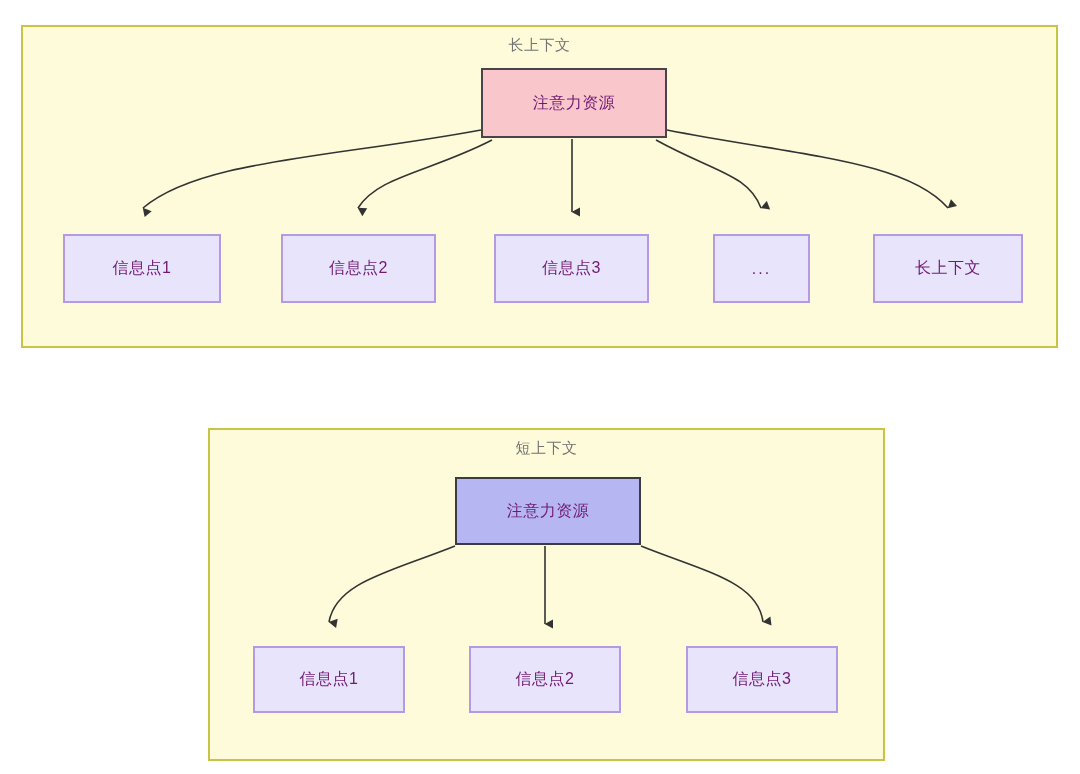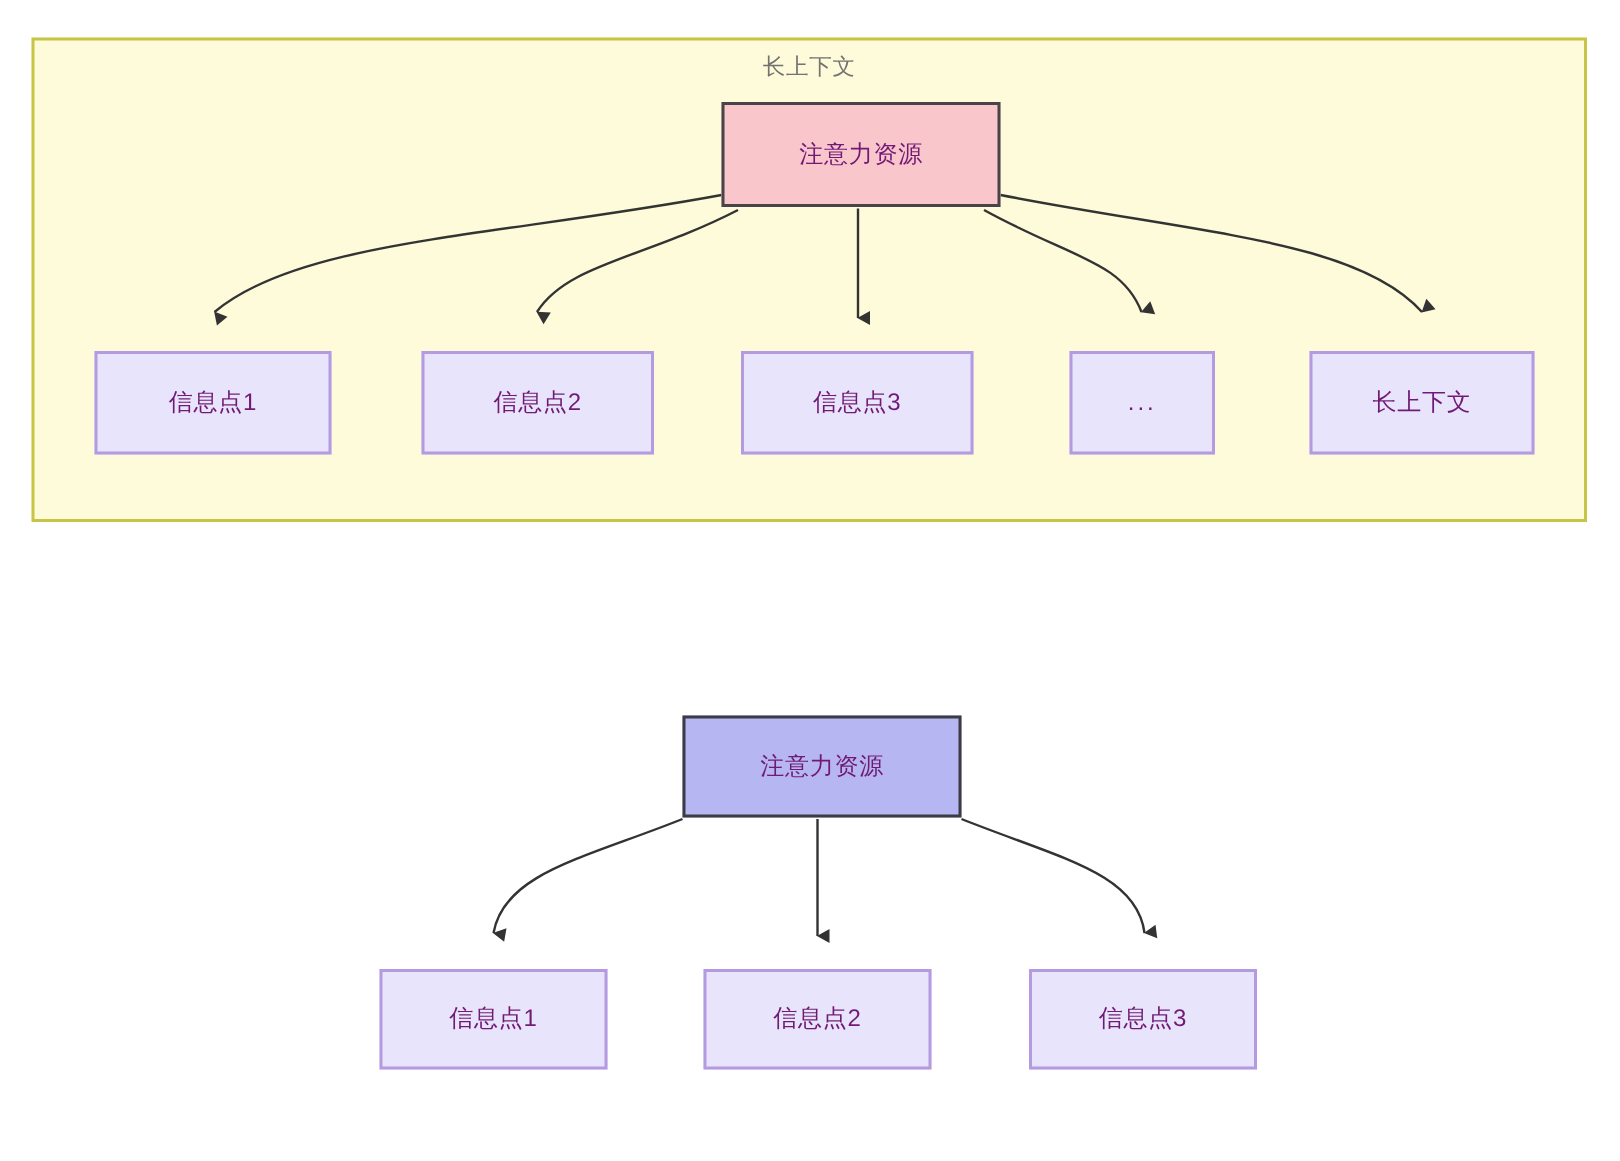--- a/index.html
+++ b/index.html
@@ -154,20 +154,23 @@
   <div class="node node-info lb3">
     <span>信息点3</span>
   </div>
   <div class="node node-info lb4">
     <span class="ellipsis-text">...</span>
   </div>
   <div class="node node-info lb5">
     <span>长上下文</span>
   </div>
 
+  <div class="panel" id="panel-short">
+    <div class="panel-title">短上下文</div>
+  </div>
 
   <svg class="edges" id="edges-short" viewBox="0 0 1080 774">
 
     <path class="edge-path" d="M 455 546 C 390 572 336 582 329 622" marker-end="url(#arrow-tip)"></path>
 
     <path class="edge-path" d="M 545 546 L 545 624" marker-end="url(#arrow-tip)"></path>
 
     <path class="edge-path" d="M 641 546 C 706 572 758 582 763 622" marker-end="url(#arrow-tip)"></path>
   </svg>
 

